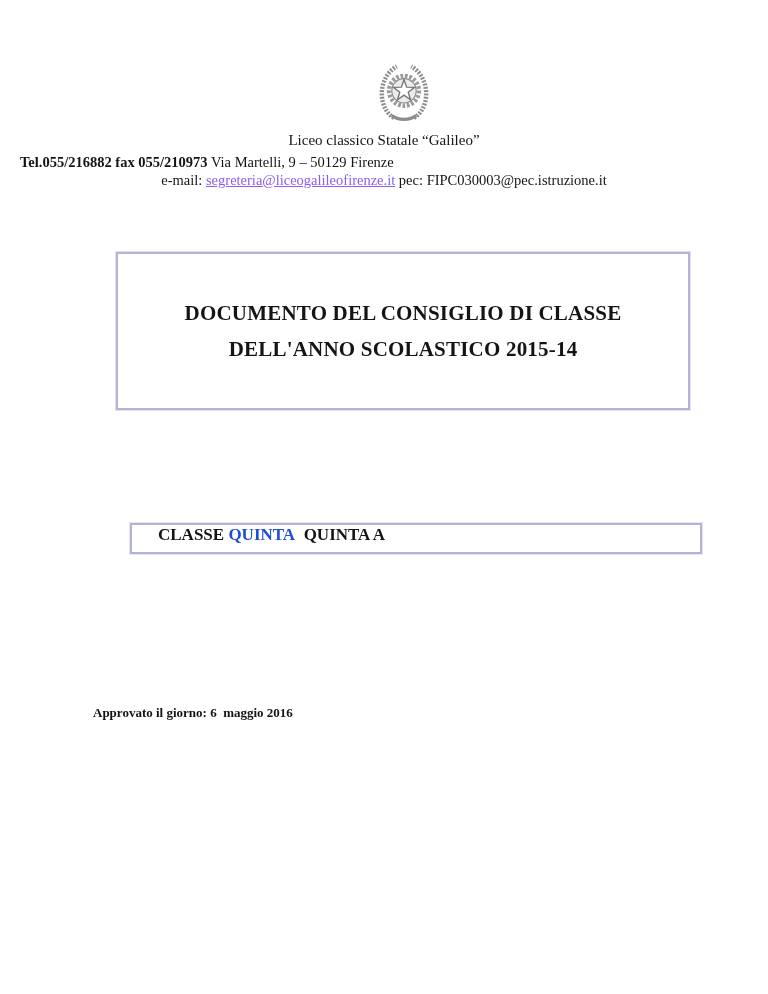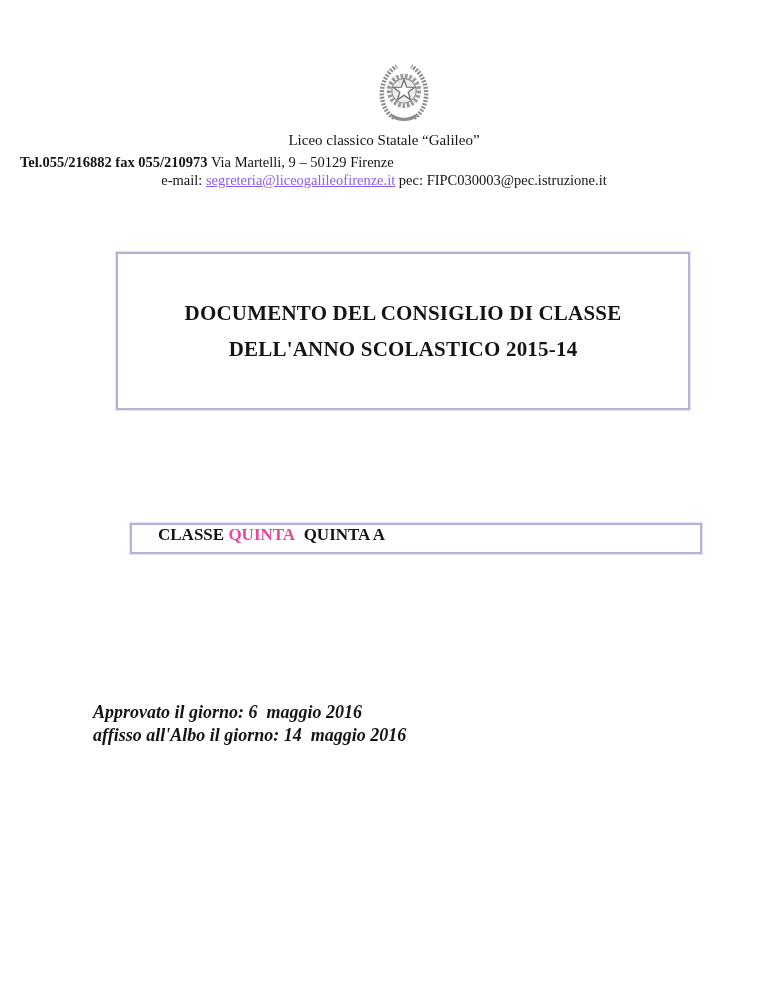--- a/index.html
+++ b/index.html
@@ -85,30 +85,29 @@
     height: 31px;
     border: 2px solid #b3b3da;
     box-shadow: 0 0 0 1px #e3e3f2;
     display: flex;
     align-items: flex-start;
     padding-left: 26px;
     box-sizing: border-box;
     font-size: 17px;
     font-weight: bold;
   }
-  .class-highlight { color: #ec4899; }
+  .class-highlight { color: #1d4ed8; }
 
   
   .approval {
     position: absolute;
     left: 73px;
     top: 701px;
-    font-size: 18px;
+    font-size: 13px;
     font-weight: bold;
-    font-style: italic;
     line-height: 23px;
   }
 </style>
 </head>
 <body>
 
 <div class="page">
 
   <svg class="emblem" viewBox="0 0 100 112" xmlns="http://www.w3.org/2000/svg">
 
@@ -140,16 +139,15 @@
   </div>
 
   <div class="class-box">
     <span class="pre">CLASSE </span>
       <span class="class-highlight pre">QUINTA</span>
       <span class="pre">  QUINTA A</span>
   </div>
 
   <div class="approval">
     <div class="pre">Approvato il giorno: 6  maggio 2016</div>
-    <div class="pre">affisso all'Albo il giorno: 14  maggio 2016</div>
   </div>
 
 </div>
 
 </body></html>

